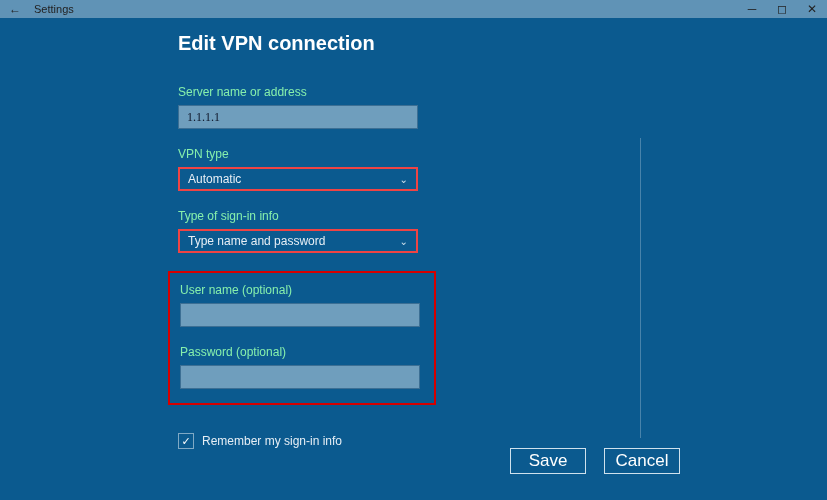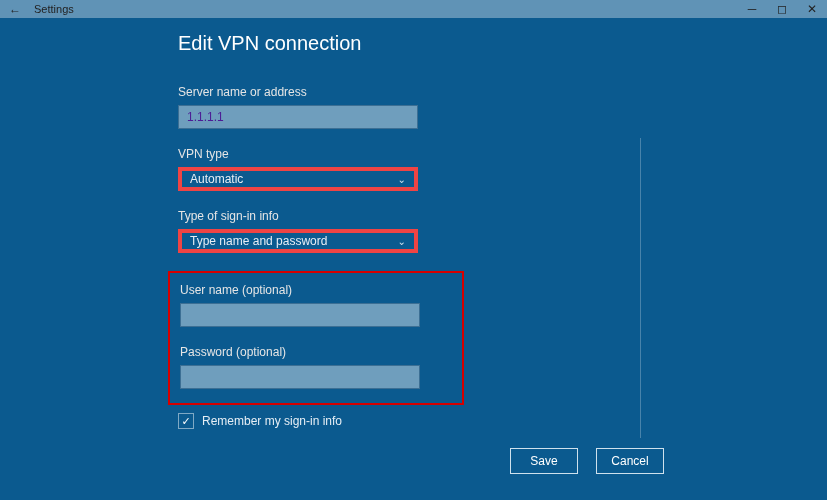--- a/index.html
+++ b/index.html
@@ -50,60 +50,61 @@
     left: 0;
     right: 0;
     bottom: 0;
     background: #0b5a8f;
     padding-left: 178px;
     padding-top: 14px;
     color: #fff;
   }
   .page-title {
     font-size: 20px;
-    font-weight: 400;
+    font-weight: 700;
     margin-bottom: 30px;
   }
   .field-group { margin-bottom: 18px; }
   .field-label {
     font-size: 12px;
-    color: #e5e5e5;
+    color: #86efac;
     margin-bottom: 6px;
     display: block;
   }
   .text-input {
     width: 240px;
     height: 24px;
     background: #6f9ebd;
     border: 1px solid #3c6f94;
-    color: #4c1d95;
+    color: #0f172a;
     font-size: 12px;
     padding: 8px 8px;
     outline: none;
+    font-family: Liberation Serif, serif;
   }
   .select-wrap {
     width: 240px;
     height: 24px;
     background: #0b5a8f;
-    border: 4px solid #ef4444;
+    border: 2px solid #ef4444;
     display: flex;
     align-items: center;
     justify-content: space-between;
     padding: 0 8px;
     font-size: 12px;
     color: #e6eef5;
   }
   .chev { font-size: 10px; color: #cfe1ed; }
   .highlight-box {
     border: 2px solid #d60000;
     padding: 10px 10px 14px 10px;
-    width: 296px;
+    width: 268px;
     margin-left: -10px;
     margin-top: 4px;
-    margin-bottom: 8px;
+    margin-bottom: 28px;
   }
   .highlight-box .field-group:last-child { margin-bottom: 0; }
   .checkbox-row {
     display: flex;
     align-items: center;
     gap: 8px;
     font-size: 12px;
     color: #e6eef5;
     margin-top: 6px;
   }
@@ -119,26 +120,26 @@
     color: #fff;
   }
   .button-row {
     position: absolute;
     bottom: 26px;
     left: 510px;
     display: flex;
     gap: 18px;
   }
   .btn {
-    width: 68px;
+    width: 76px;
     height: 26px;
     background: #0b5a8f;
     border: 1px solid #cfe1ed;
     color: #fff;
-    font-size: 12px;
+    font-size: 17px;
     display: flex;
     align-items: center;
     justify-content: center;
   }
   .divider {
     position: absolute;
     top: 120px;
     left: 640px;
     width: 1px;
     height: 300px;

